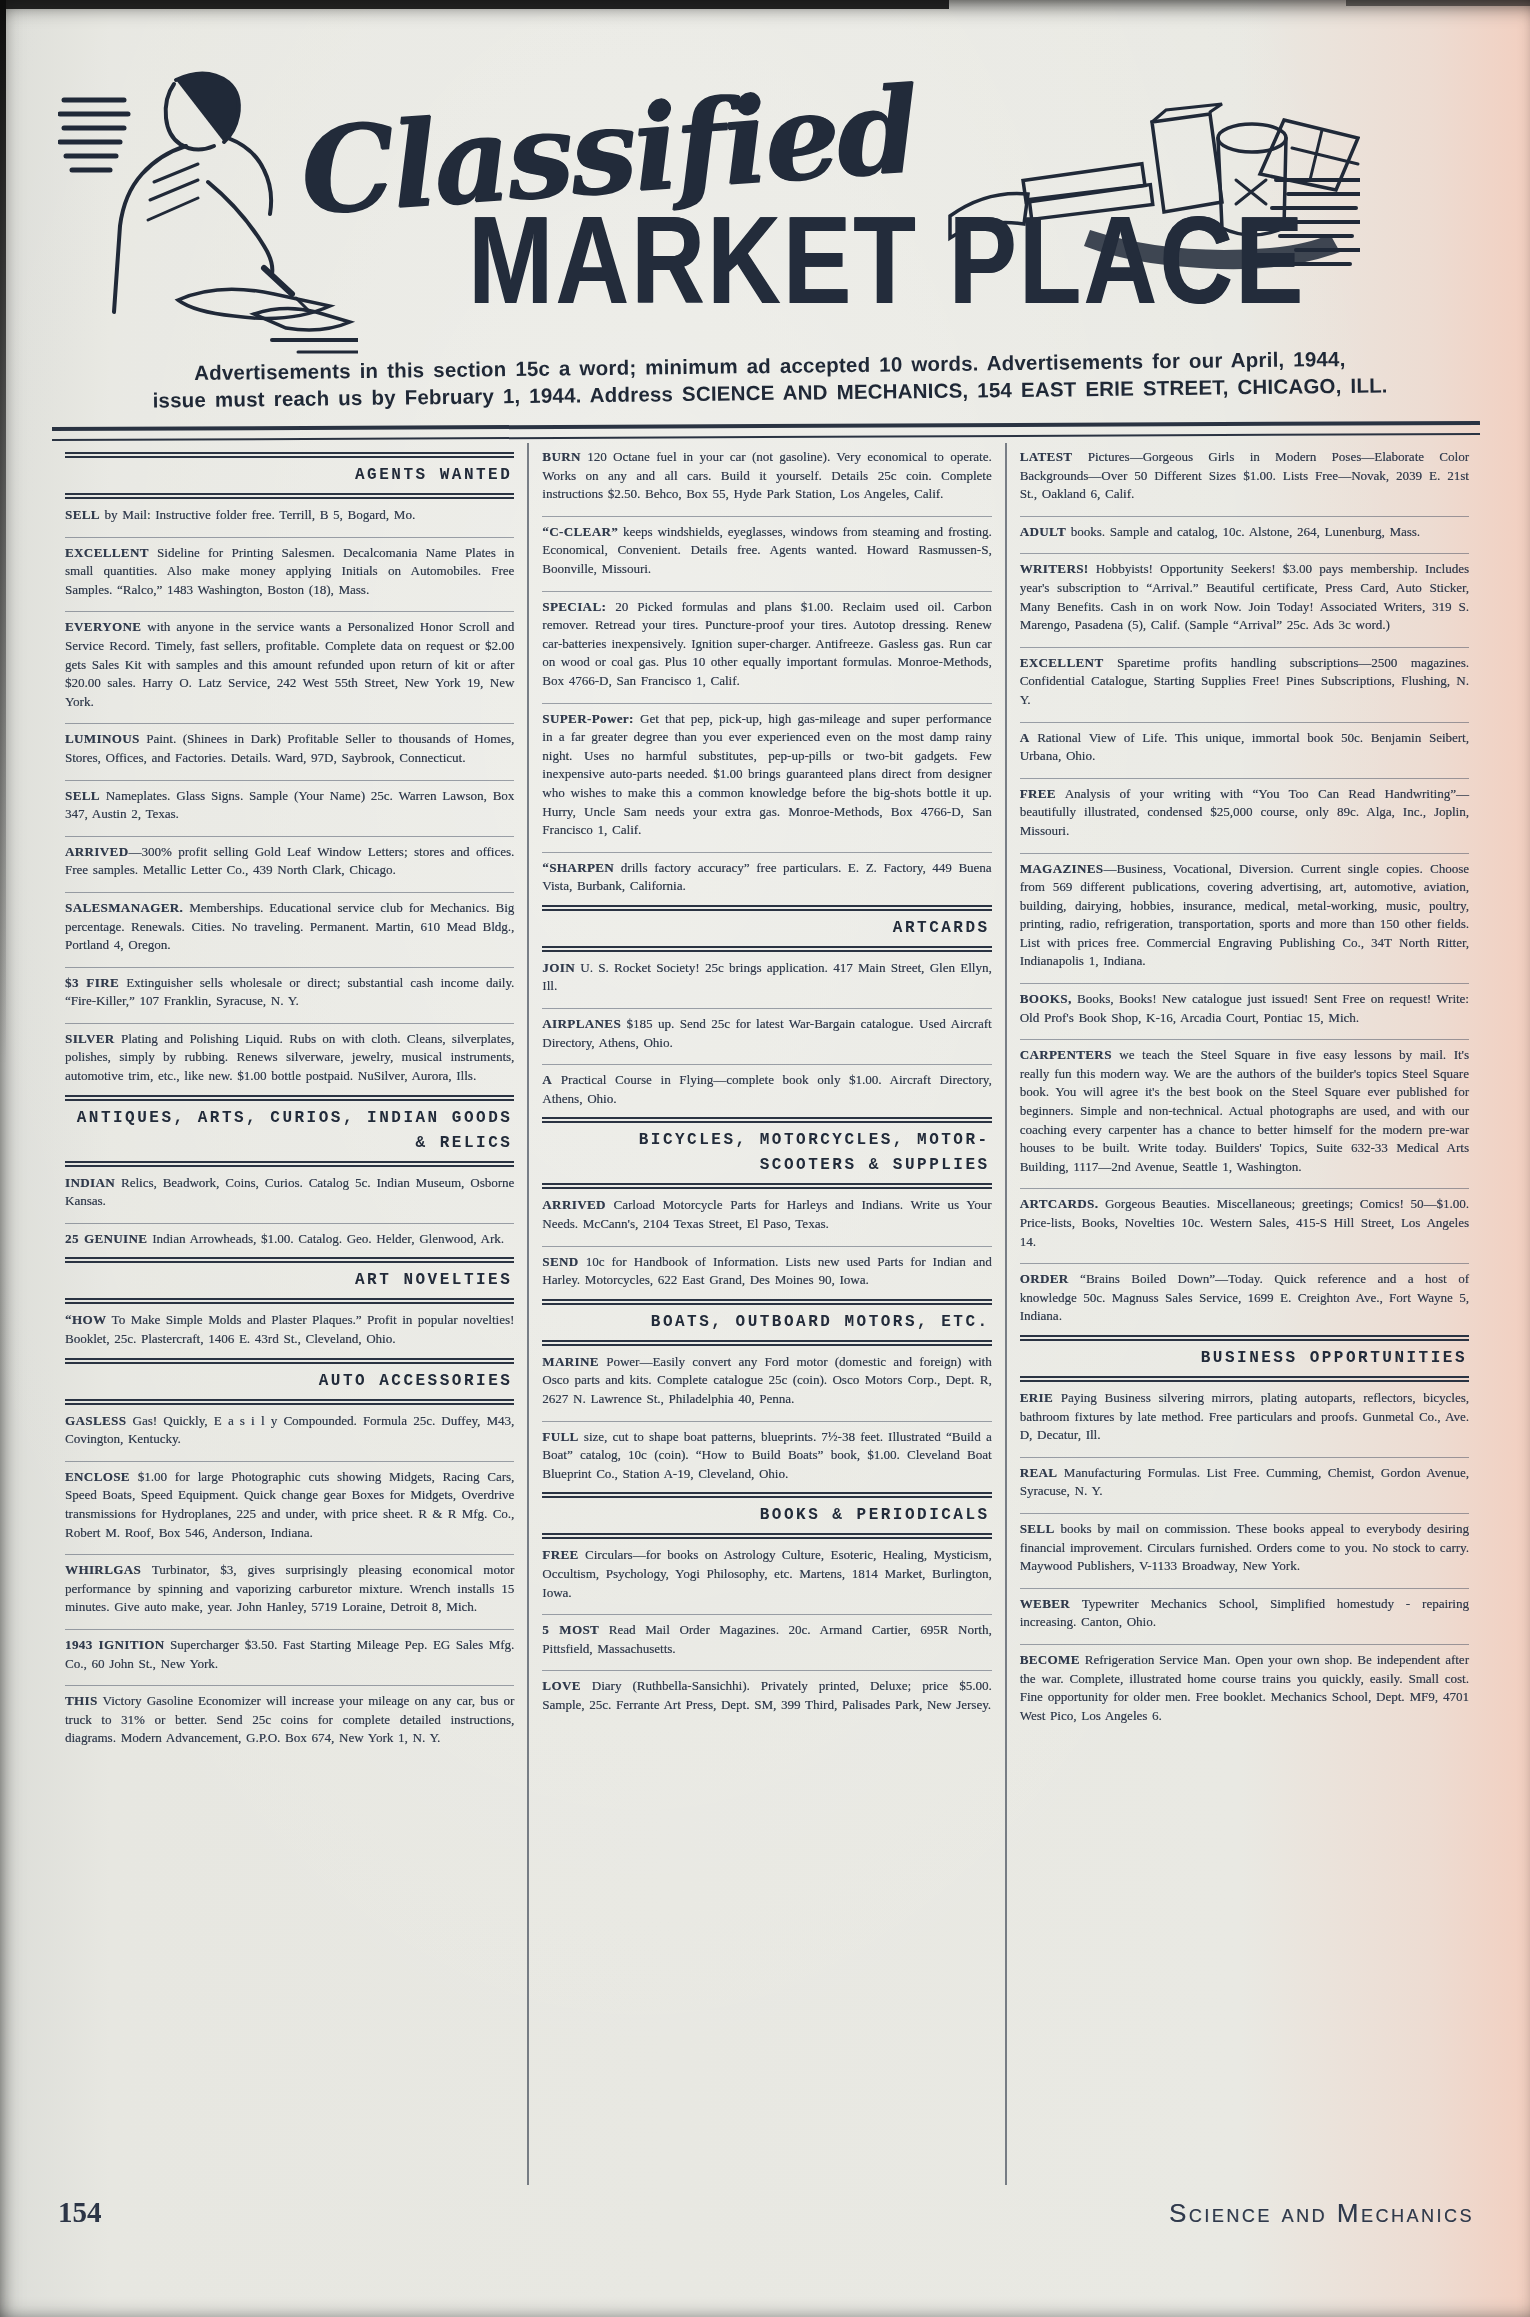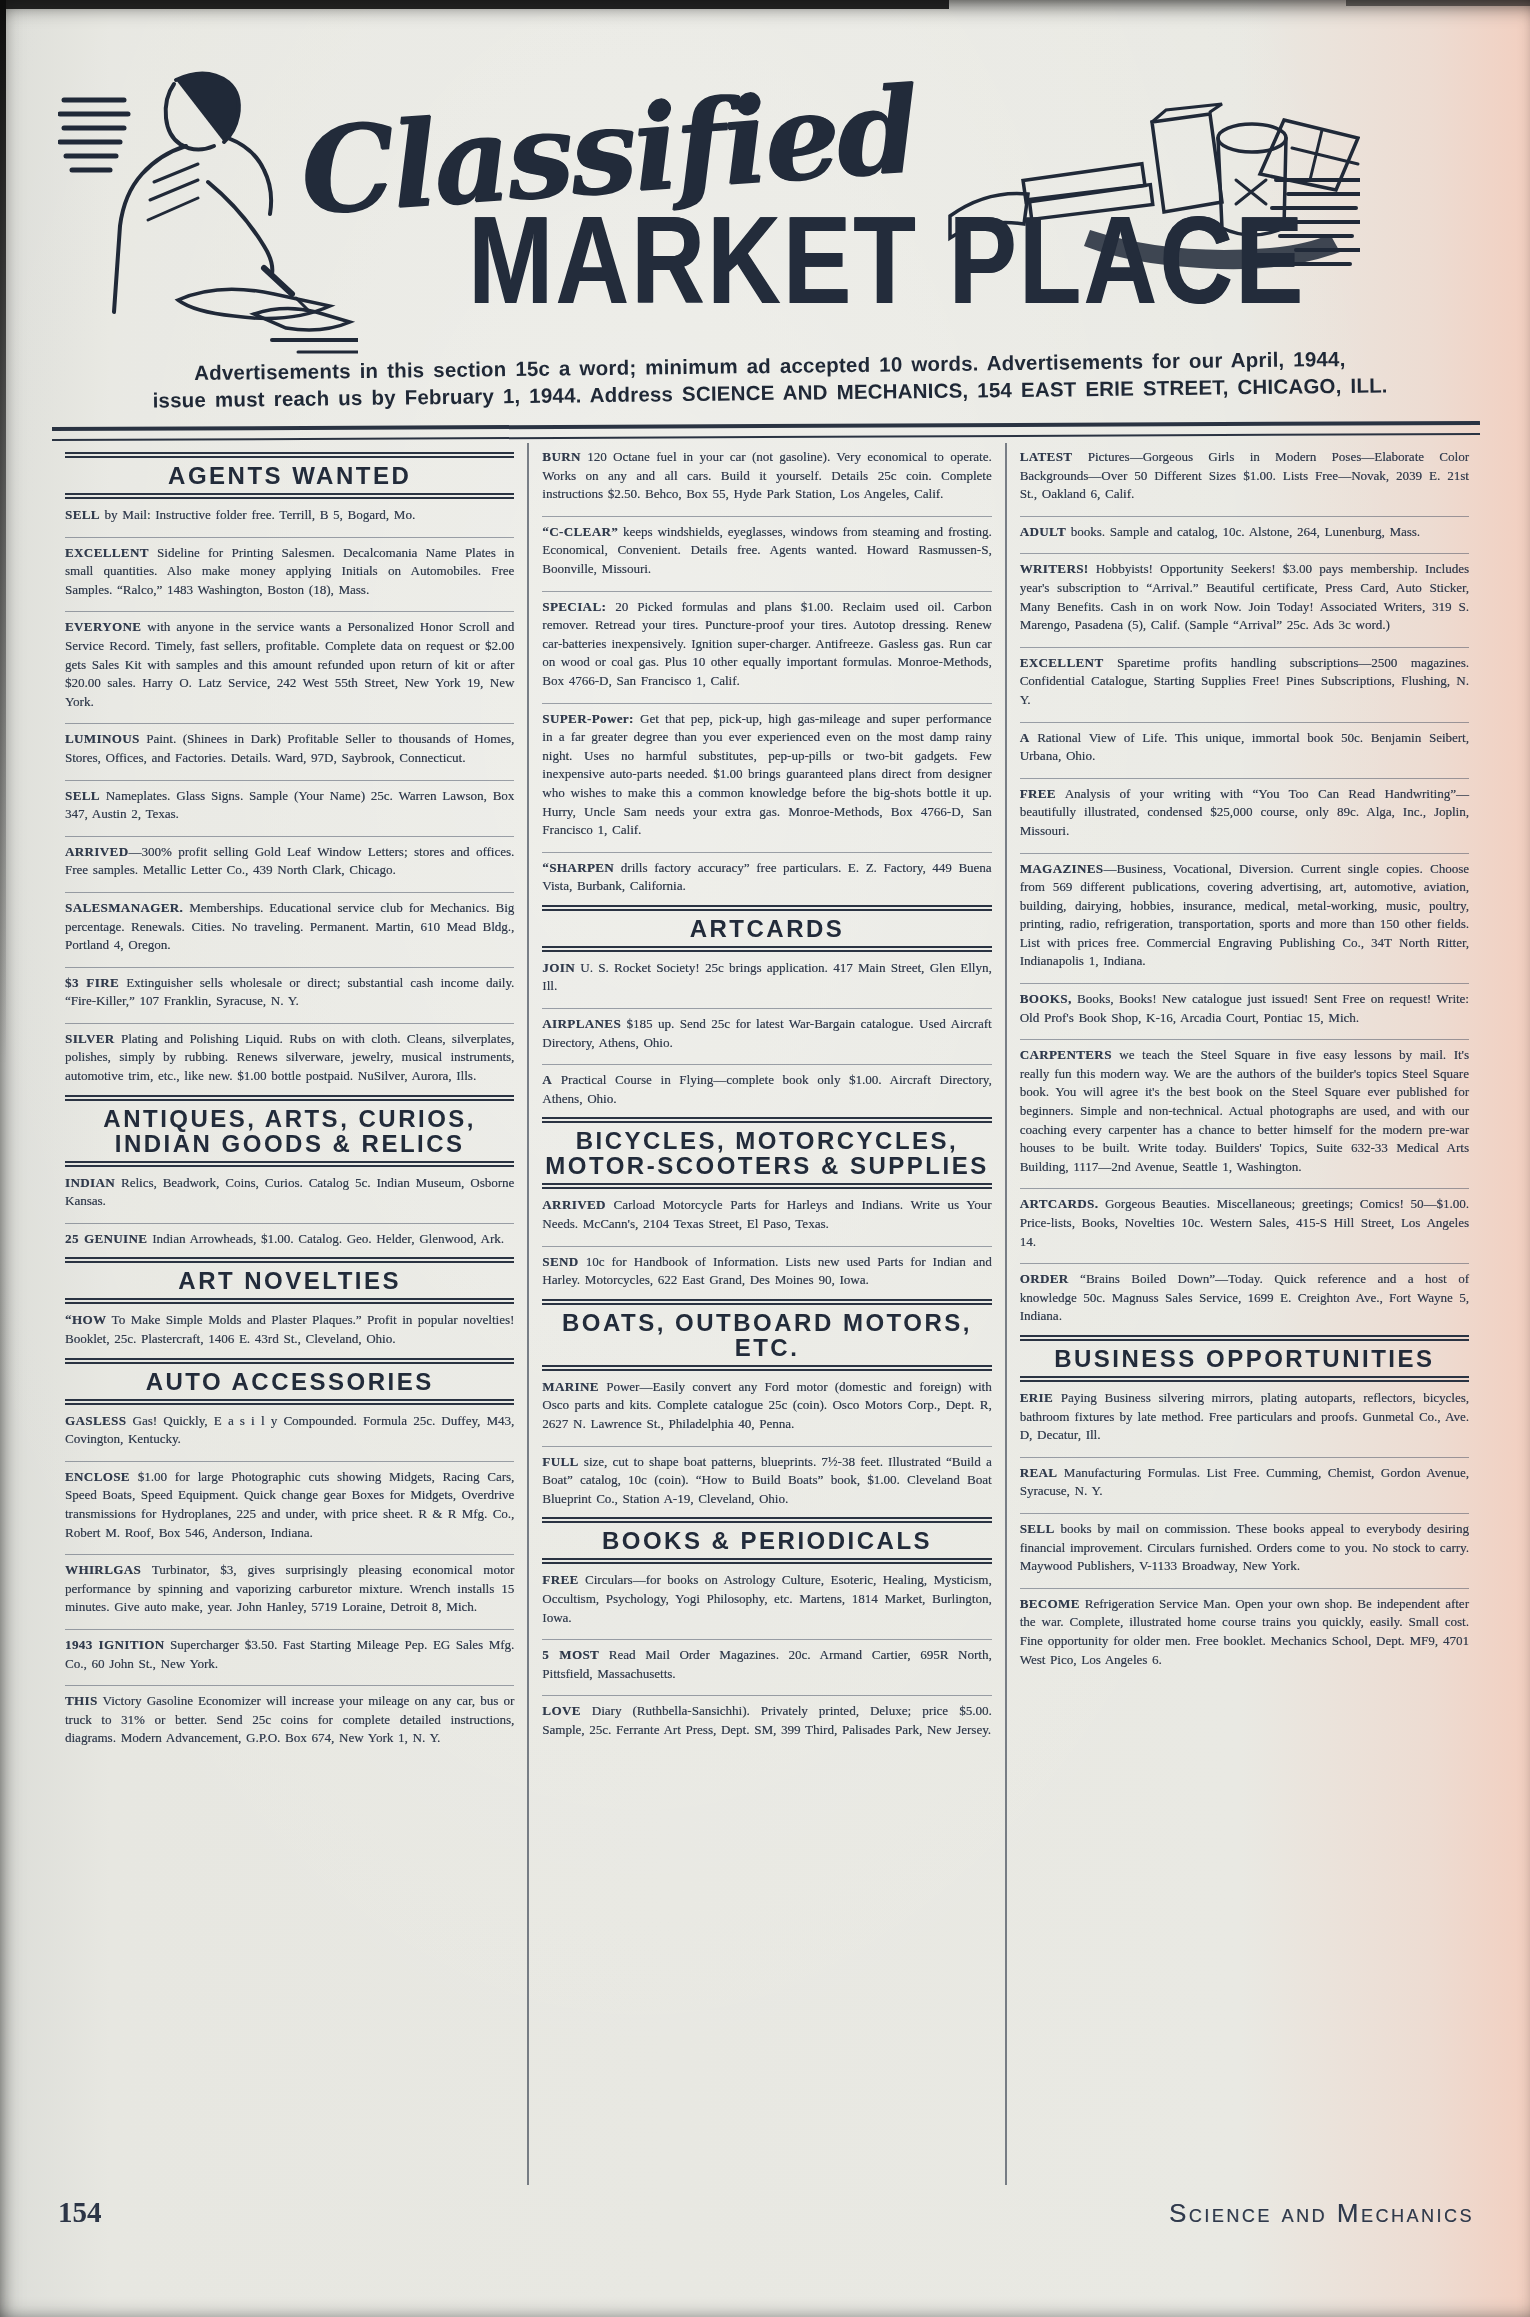--- a/index.html
+++ b/index.html
@@ -57,23 +57,23 @@
     display:flex;overflow:hidden;
   }
   .col{flex:1 1 0;padding:0 13px;overflow:hidden;}
   .col + .col{border-left:2px solid rgba(44,53,70,.6);}
   .sect{
     border-top:2px solid #2a3342;border-bottom:2px solid #2a3342;
     padding:2px 0;margin:9px 0 7px;
   }
   .sect-inner{
     border-top:2px solid #2a3342;border-bottom:2px solid #2a3342;
-    text-align:center;font-weight:bold;font-size:24px;
+    text-align:right;font-weight:bold;font-size:16px;
     letter-spacing:2.5px;padding:5px 2px;line-height:25px;
-    font-family:Liberation Sans, sans-serif;color:#222b3a;
+    font-family:Liberation Mono, monospace;color:#222b3a;
   }
   .ad{
     font-size:13px;line-height:18.6px;margin:5px 0 6px;
     text-align:justify;color:#303a4c;
     text-shadow:.25px .25px 0 rgba(48,58,76,.55);
     word-spacing:1.5px;
   }
   .ad + .ad{border-top:1px solid rgba(52,62,84,.45);padding-top:6px;margin-top:12px;}
   .lead{font-weight:bold;letter-spacing:.4px;}
 
@@ -231,20 +231,21 @@
         <div class="ad"><span class="lead">BOOKS,</span> Books, Books! New catalogue just issued! Sent Free on request! Write: Old Prof's Book Shop, K-16, Arcadia Court, Pontiac 15, Mich.</div>
         <div class="ad"><span class="lead">CARPENTERS</span> we teach the Steel Square in five easy lessons by mail. It's really fun this modern way. We are the authors of the builder's topics Steel Square book. You will agree it's the best book on the Steel Square ever published for beginners. Simple and non-technical. Actual photographs are used, and with our coaching every carpenter has a chance to better himself for the modern pre-war houses to be built. Write today. Builders' Topics, Suite 632-33 Medical Arts Building, 1117—2nd Avenue, Seattle 1, Washington.</div>
         <div class="ad"><span class="lead">ARTCARDS.</span> Gorgeous Beauties. Miscellaneous; greetings; Comics! 50—$1.00. Price-lists, Books, Novelties 10c. Western Sales, 415-S Hill Street, Los Angeles 14.</div>
         <div class="ad"><span class="lead">ORDER</span> “Brains Boiled Down”—Today. Quick reference and a host of knowledge 50c. Magnuss Sales Service, 1699 E. Creighton Ave., Fort Wayne 5, Indiana.</div>
         <div class="sect">
           <div class="sect-inner">BUSINESS OPPORTUNITIES</div>
         </div>
         <div class="ad"><span class="lead">ERIE</span> Paying Business silvering mirrors, plating autoparts, reflectors, bicycles, bathroom fixtures by late method. Free particulars and proofs. Gunmetal Co., Ave. D, Decatur, Ill.</div>
         <div class="ad"><span class="lead">REAL</span> Manufacturing Formulas. List Free. Cumming, Chemist, Gordon Avenue, Syracuse, N. Y.</div>
         <div class="ad"><span class="lead">SELL</span> books by mail on commission. These books appeal to everybody desiring financial improvement. Circulars furnished. Orders come to you. No stock to carry. Maywood Publishers, V-1133 Broadway, New York.</div>
+        <div class="ad"><span class="lead">WEBER</span> Typewriter Mechanics School, Simplified homestudy - repairing increasing. Canton, Ohio.</div>
         <div class="ad"><span class="lead">BECOME</span> Refrigeration Service Man. Open your own shop. Be independent after the war. Complete, illustrated home course trains you quickly, easily. Small cost. Fine opportunity for older men. Free booklet. Mechanics School, Dept. MF9, 4701 West Pico, Los Angeles 6.</div>
       </div>
   </div>
 
   <div class="footer">
     <div class="pageno">154</div>
     <div class="magname">Science and Mechanics</div>
   </div>
 </div>
 

